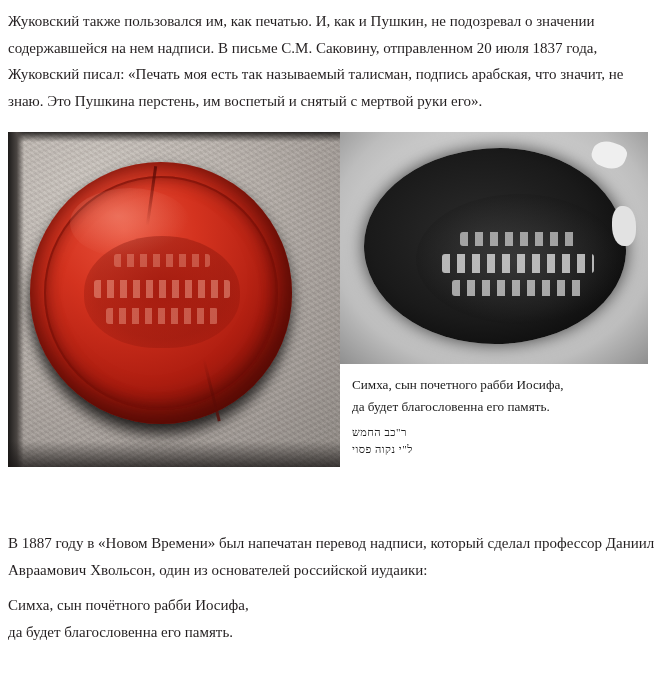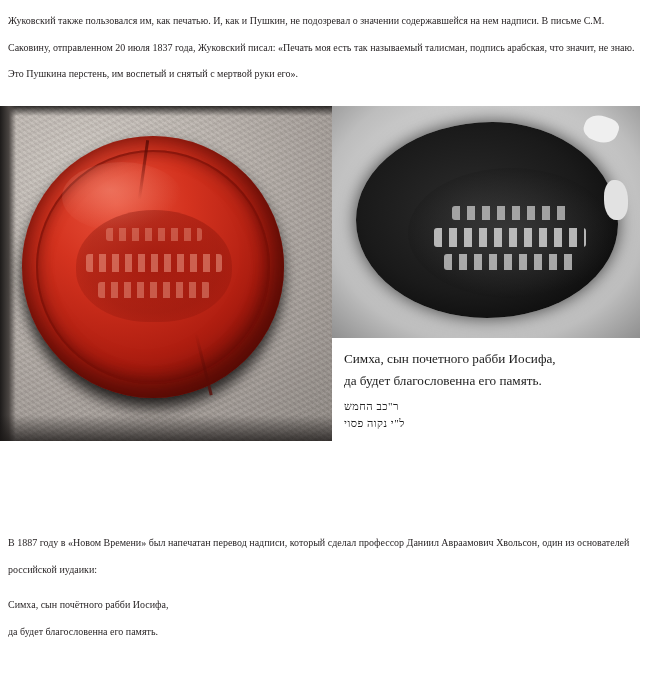--- a/index.html
+++ b/index.html
@@ -15,36 +15,37 @@
     color: #1a1a1a;
   }
   .page {
     position: relative;
     width: 656px;
     height: 682px;
     background: #ffffff;
   }
   .text-block {
     padding: 0 8px;
-    font-size: 10px;
+    font-size: 15px;
     line-height: 26.5px;
     color: #231f20;
     text-align: left;
   }
   .text-block p {
     margin: 0;
   }
   .top-text {
     padding-top: 8px;
   }
   .figure {
     position: relative;
     margin-top: 18px;
     width: 640px;
     height: 335px;
+    margin-left: 8px;
     overflow: hidden;
     background: #111;
   }
   
   .photo-left {
     position: absolute;
     left: 0;
     top: 0;
     width: 332px;
     height: 335px;

